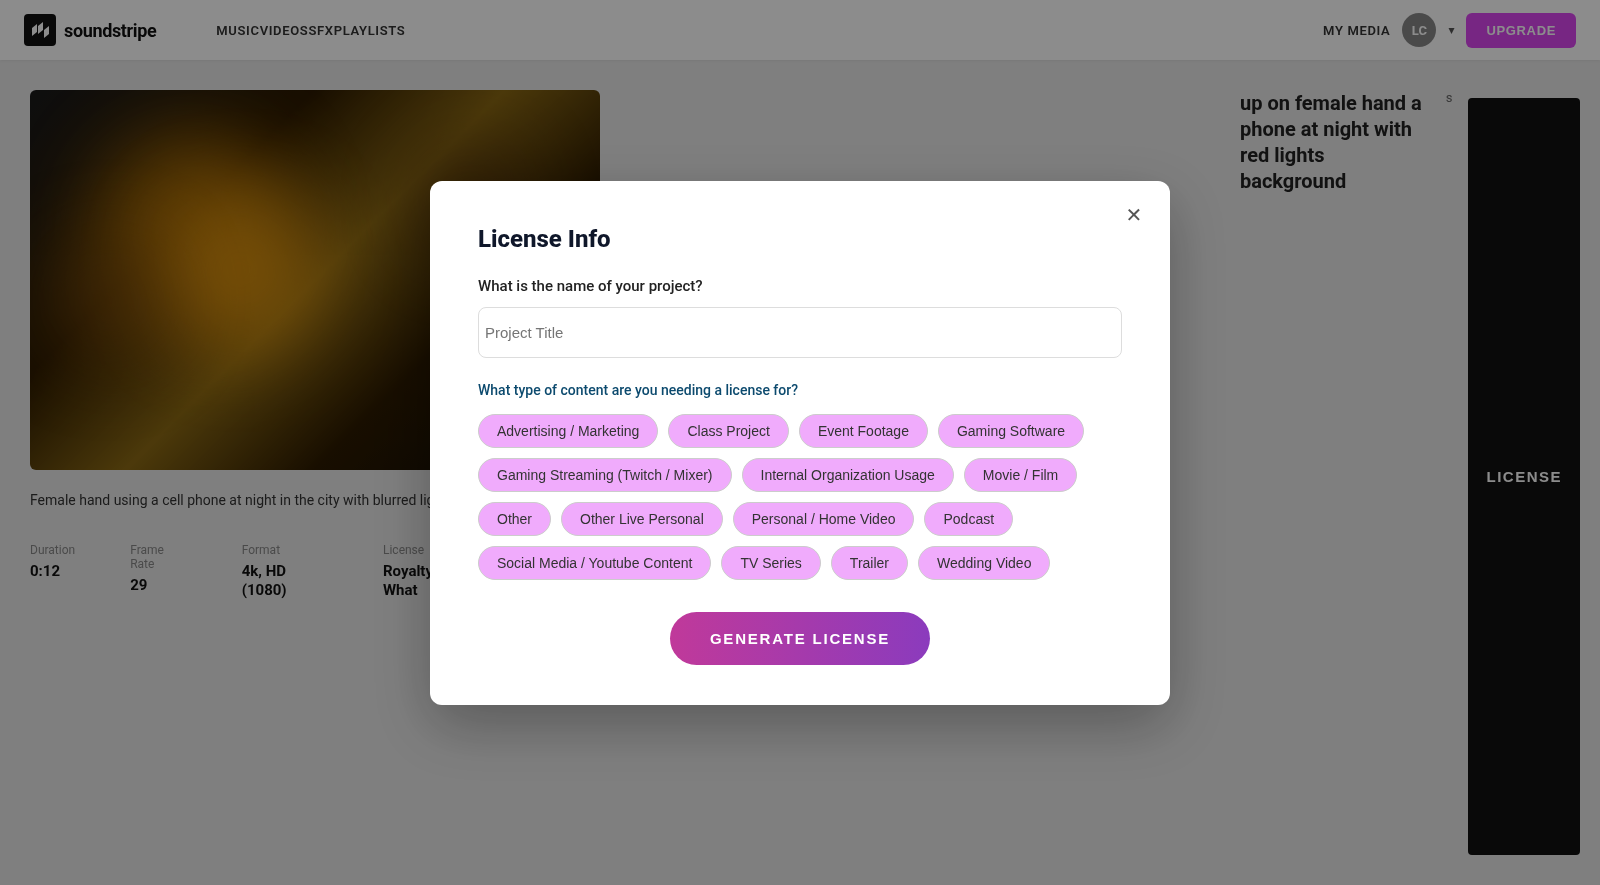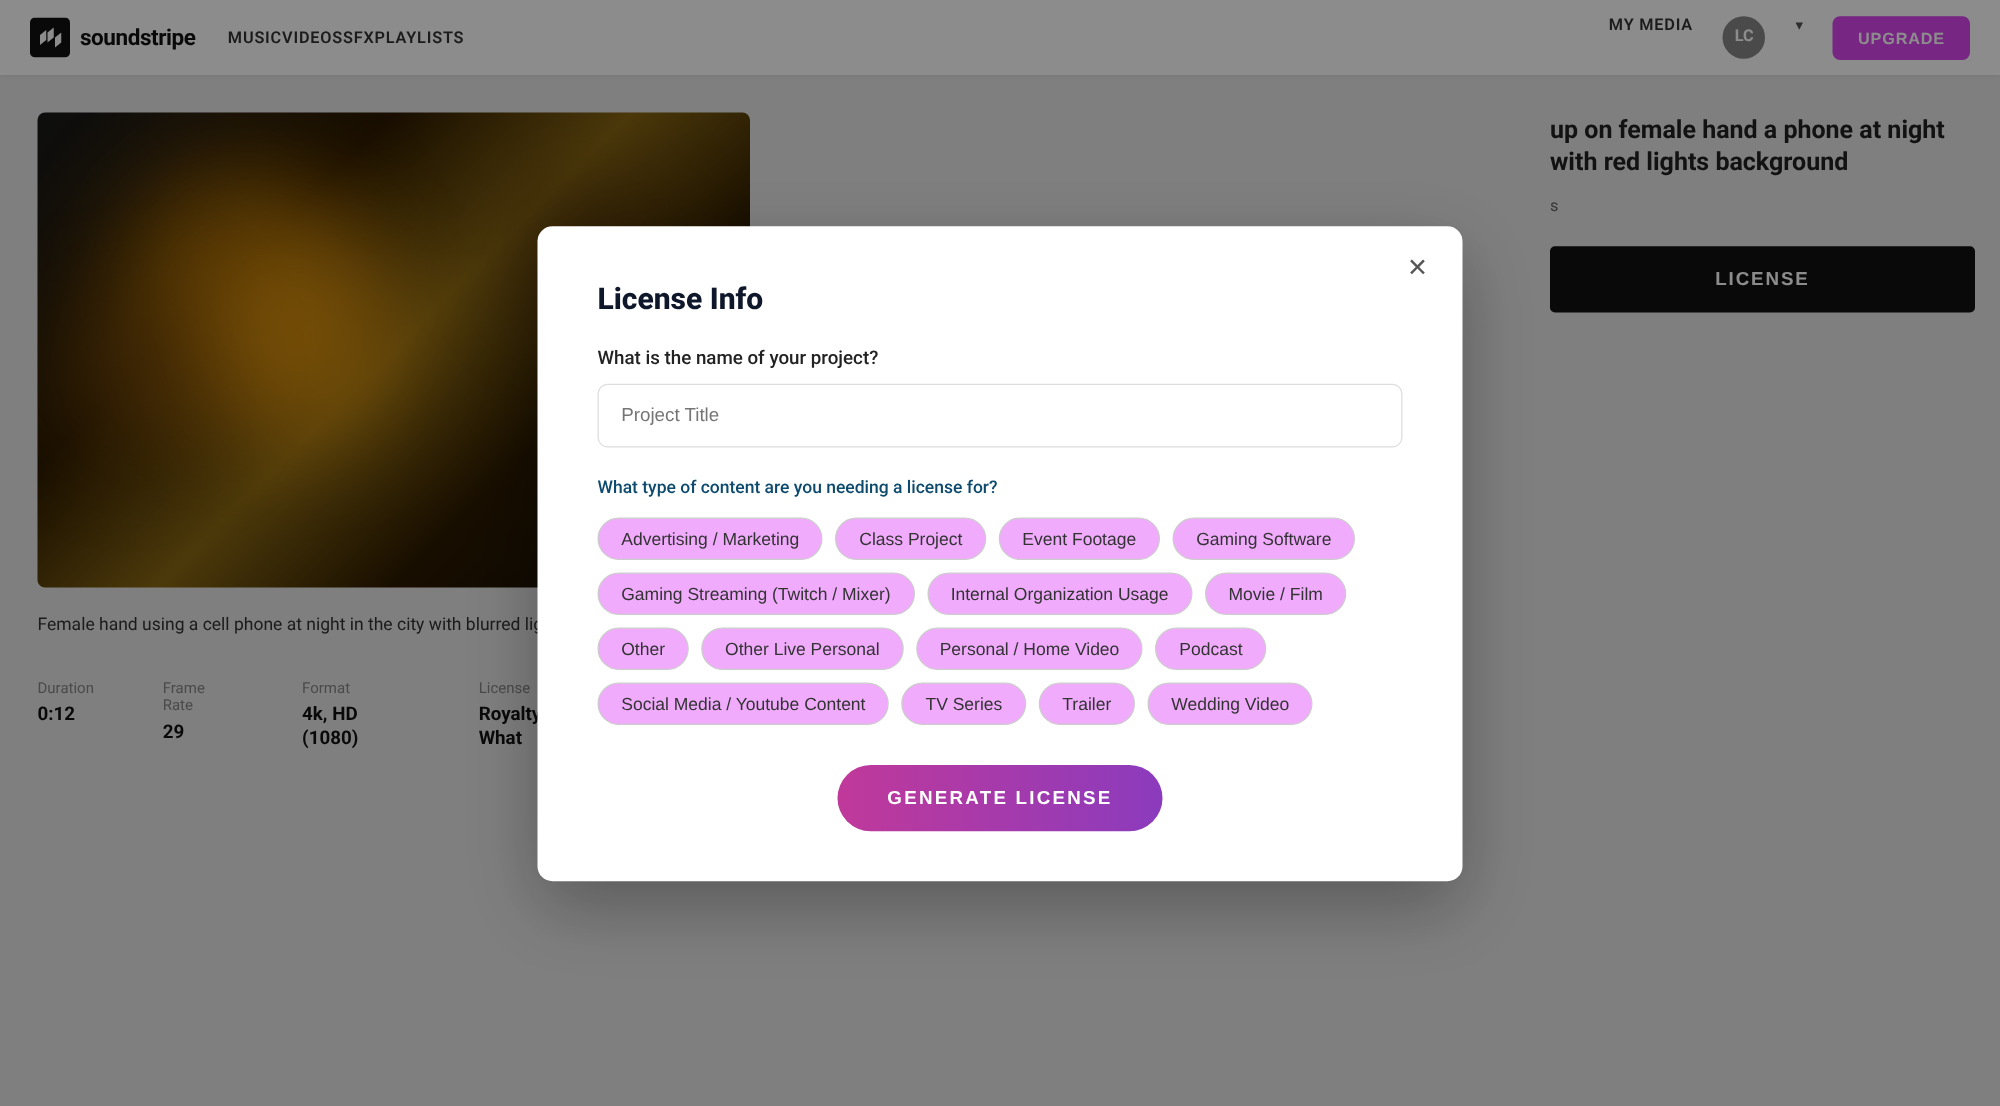--- a/index.html
+++ b/index.html
@@ -21,41 +21,42 @@
       display: flex;
       align-items: center;
       padding: 0 24px;
       z-index: 10;
       box-shadow: 0 1px 3px rgba(0,0,0,0.08);
     }
     .nav-logo {
       display: flex;
       align-items: center;
       gap: 8px;
-      margin-right: 26px;
+      margin-right: 60px;
     }
     .nav-logo-icon {
       width: 32px;
       height: 32px;
     }
     .nav-links {
       display: flex;
       flex: 1;
     }
     .nav-link {
       font-size: 13px;
       font-weight: 600;
       color: #333;
       text-transform: uppercase;
       letter-spacing: 0.05em;
       cursor: pointer;
     }
     .nav-right {
       display: flex;
-      gap: 24px;
+      align-items: center;
+      gap: 12px;
     }
     .nav-my-media {
       font-size: 13px;
       font-weight: 600;
       color: #333;
       text-transform: uppercase;
       letter-spacing: 0.05em;
     }
     .nav-avatar {
       width: 34px;
@@ -145,21 +146,21 @@
       color: #555;
       cursor: pointer;
     }
 
     
     .right-panel {
       width: 380px;
       background: #e8e8e8;
       padding: 30px 20px;
       display: flex;
-      flex-direction: column;
+      flex-direction: row;
       gap: 16px;
     }
     .right-title {
       font-size: 20px;
       font-weight: 700;
       color: #222;
       line-height: 1.3;
     }
     .right-count {
       font-size: 13px;
@@ -221,21 +222,21 @@
       margin-bottom: 24px;
     }
     .modal-label {
       font-size: 15px;
       font-weight: 500;
       color: #222;
       margin-bottom: 12px;
     }
     .modal-input {
       width: 100%;
-      padding: 16px 18px;
+      padding: 16px 6px;
       border: 1.5px solid #ddd;
       border-radius: 8px;
       font-size: 15px;
       color: #999;
       outline: none;
       margin-bottom: 24px;
     }
     .modal-section-label {
       font-size: 14px;
       font-weight: 500;

